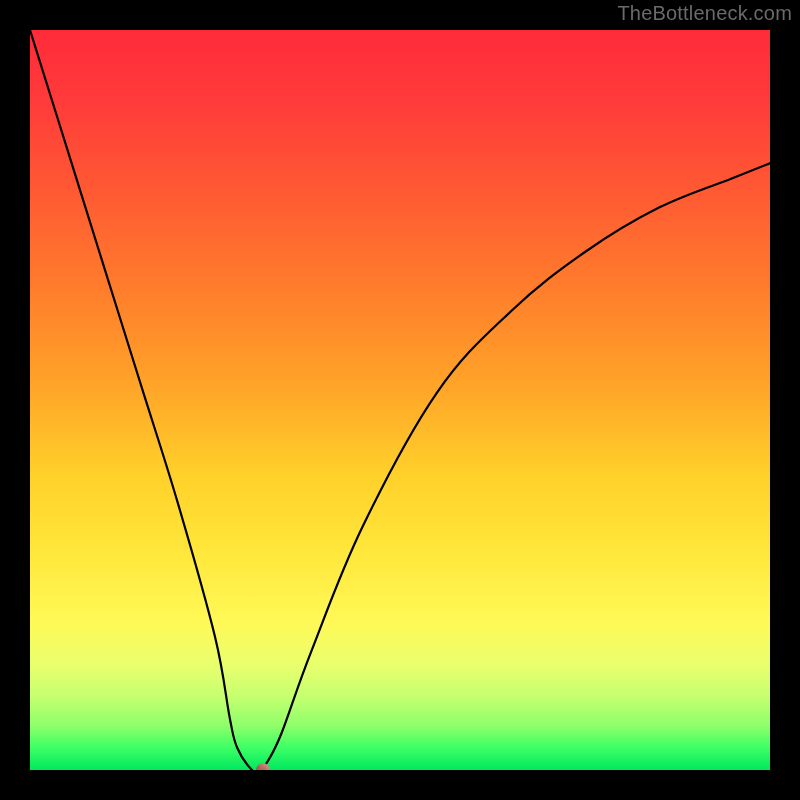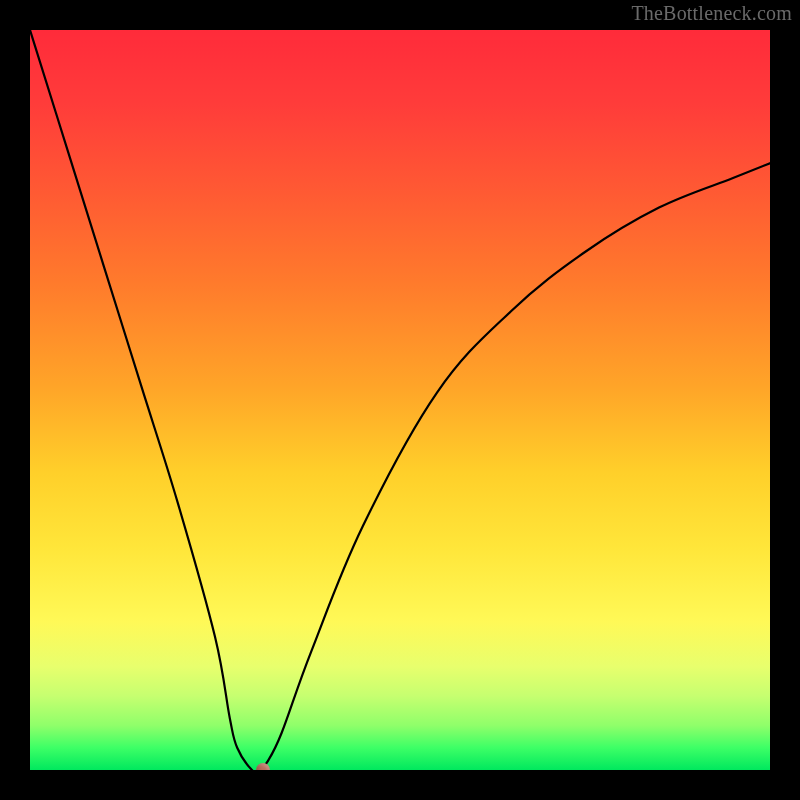--- a/index.html
+++ b/index.html
@@ -9,21 +9,20 @@
     height: 800px;
     background: #000;
     overflow: hidden;
     font-family: Arial, Helvetica, sans-serif;
   }
   .frame {
     position: relative;
     width: 800px;
     height: 800px;
     background: #000;
-    font-family: Liberation Serif, serif;
   }
   .watermark {
     position: absolute;
     top: 2px;
     right: 8px;
     color: #6a6a6a;
     font-size: 20px;
     font-weight: 500;
     letter-spacing: 0.2px;
     z-index: 5;

